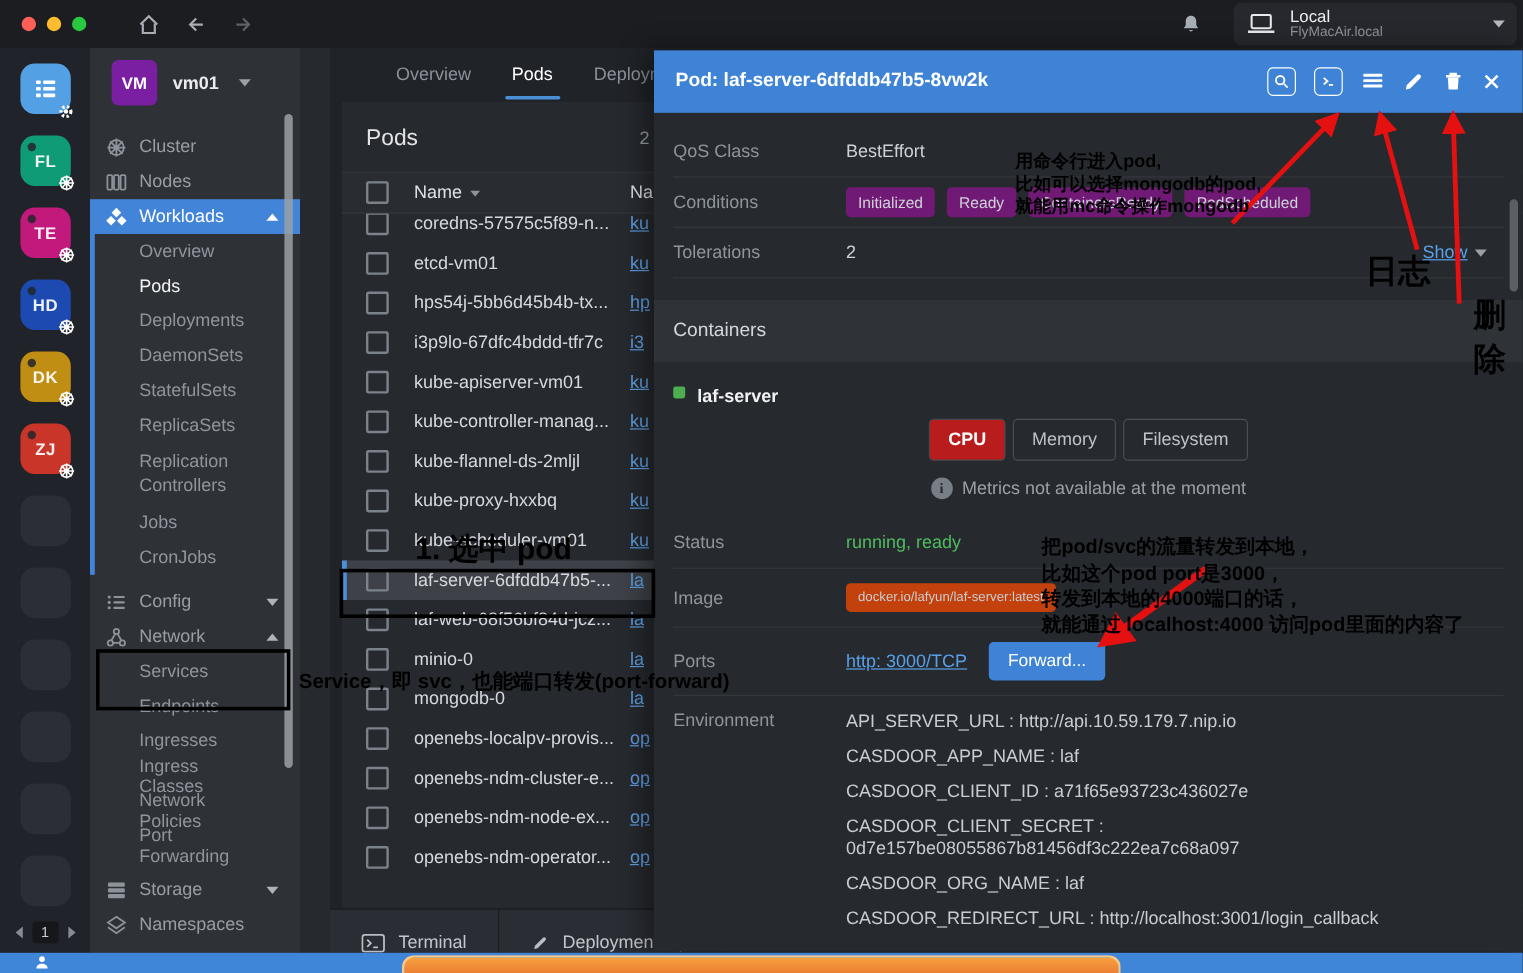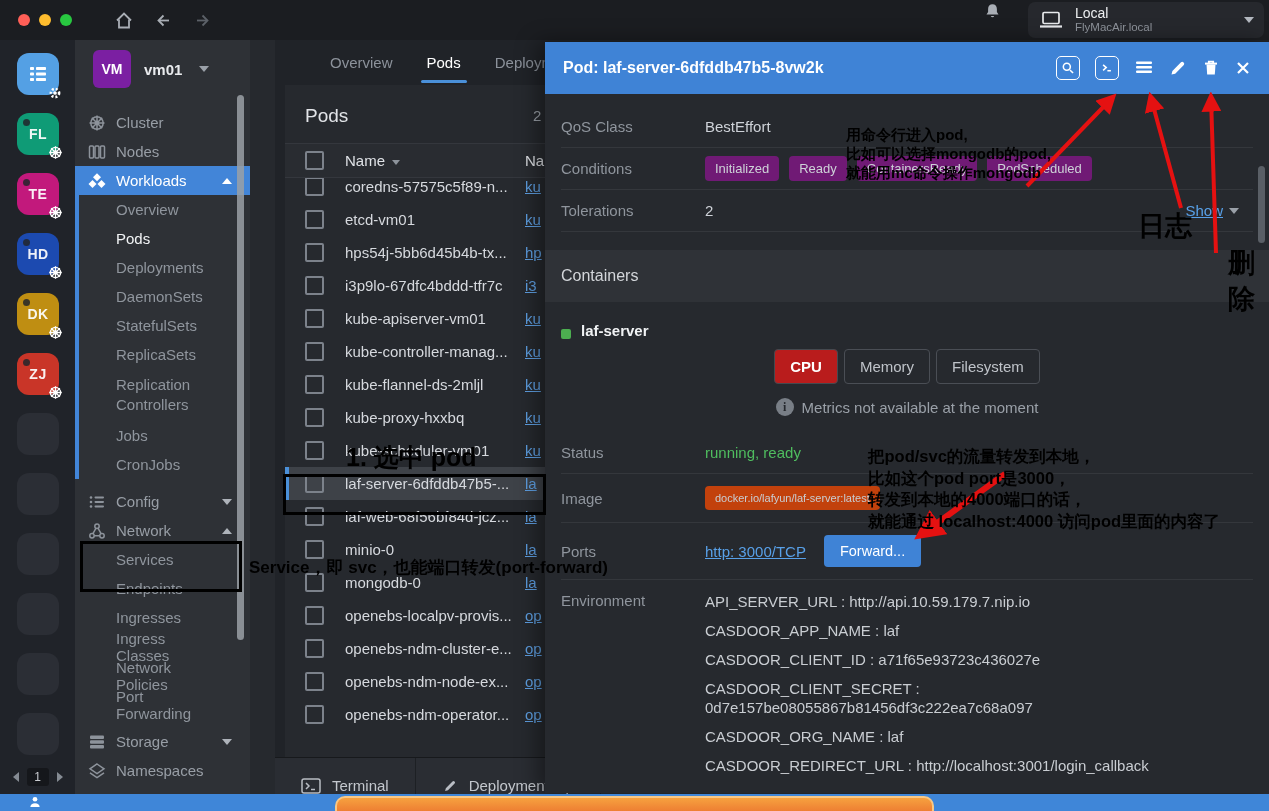--- a/index.html
+++ b/index.html
@@ -6,21 +6,21 @@
   body{width:1269px;height:811px;position:relative;overflow:hidden;background:#26292e;
        font-family:"Liberation Sans","DejaVu Sans",sans-serif;-webkit-font-smoothing:antialiased;}
   svg{display:block;}
   
   .titlebar{position:absolute;left:0;top:0;right:0;height:40px;background:#1b1d21;display:flex;align-items:center;z-index:5;}
   .lights{display:flex;gap:9px;margin-left:18px;}
   .light{width:12px;height:12px;border-radius:50%;}
   .light.r{background:#ff5f57;}.light.y{background:#febc2e;}.light.g{background:#28c840;}
   .tb-nav{display:flex;align-items:center;gap:20px;margin-left:42px;color:#a9aeb5;}
   .tb-nav .fwd{color:#5c6168;}
-  .tb-right{margin-left:auto;display:flex;align-items:flex-start;}
+  .tb-right{margin-left:auto;display:flex;align-items:center;}
   .bell{color:#a9aeb5;margin-right:26px;}
   .switcher{width:236px;height:36px;background:#26282d;border-radius:7px;margin-right:5px;display:flex;align-items:center;padding:0 10px;box-sizing:border-box;gap:11px;}
   .laptop{color:#e8eaed;}
   .sw-name{font-size:14px;color:#eceef0;line-height:15px;}
   .sw-host{font-size:11.5px;color:#8e939b;line-height:13px;}
   .chev{width:0;height:0;border-left:5px solid transparent;border-right:5px solid transparent;display:inline-block;}
   .chev-down{border-top:6px solid currentColor;}
   .chev-up{border-bottom:6px solid currentColor;}
   .sw-chev{margin-left:auto;color:#b3b8bf;}
   
@@ -97,21 +97,21 @@
   .drow.env{align-items:start;border-bottom:none;}
   .dlabel{color:#8f959d;}
   .dvalue{color:#ced2d8;}
   .badges{display:flex;gap:10px;}
   .badge{background:#701a75;border-radius:4px;padding:5px 10px;font-size:13px;color:#ced2d8;}
   .show-wrap{display:flex;align-items:center;gap:6px;padding-right:14px;}
   .show-link{color:#58a0e8;text-decoration:underline;font-size:15px;}
   .show-chev{color:#9aa0a8;}
   .dspacer{height:18px;}
   .dsection{margin:0 -16px;background:#2f3237;height:52px;display:flex;align-items:center;padding-left:16px;color:#d3d6da;font-size:16px;}
-  .container-title{display:flex;align-items:flex-end;gap:10px;margin:20px 0 6px;color:#f0f2f4;font-weight:bold;font-size:15px;}
+  .container-title{display:flex;align-items:flex-start;gap:10px;margin:20px 0 6px;color:#f0f2f4;font-weight:bold;font-size:15px;}
   .cdot{width:10px;height:10px;border-radius:2px;background:#4cae50;}
   .metric-tabs{display:flex;justify-content:center;gap:6px;margin:10px 0 14px;}
   .mtab{border:1px solid #4a4e55;border-radius:4px;padding:8px 15px;font-size:15px;color:#bfc3c9;cursor:pointer;}
   .mtab.active{background:#b91c1c;color:#fff;border-color:#45494f;font-weight:bold;}
   .metrics-note{display:flex;justify-content:center;align-items:center;gap:8px;color:#9aa0a8;font-size:15px;margin-bottom:16px;}
   .info-i{width:18px;height:18px;border-radius:50%;background:#787e86;color:#26292e;font-weight:bold;font-size:12px;display:flex;align-items:center;justify-content:center;font-family:"Liberation Serif",serif;}
   .status-val{color:#4fbd5f;}
   .image-chip{display:inline-block;background:#c2410c;border-radius:4px;padding:6px 10px;color:#c9cdd2;font-size:11px;}
   .ports-cell{display:flex;align-items:center;}
   .port-link{color:#58a0e8;text-decoration:underline;}

